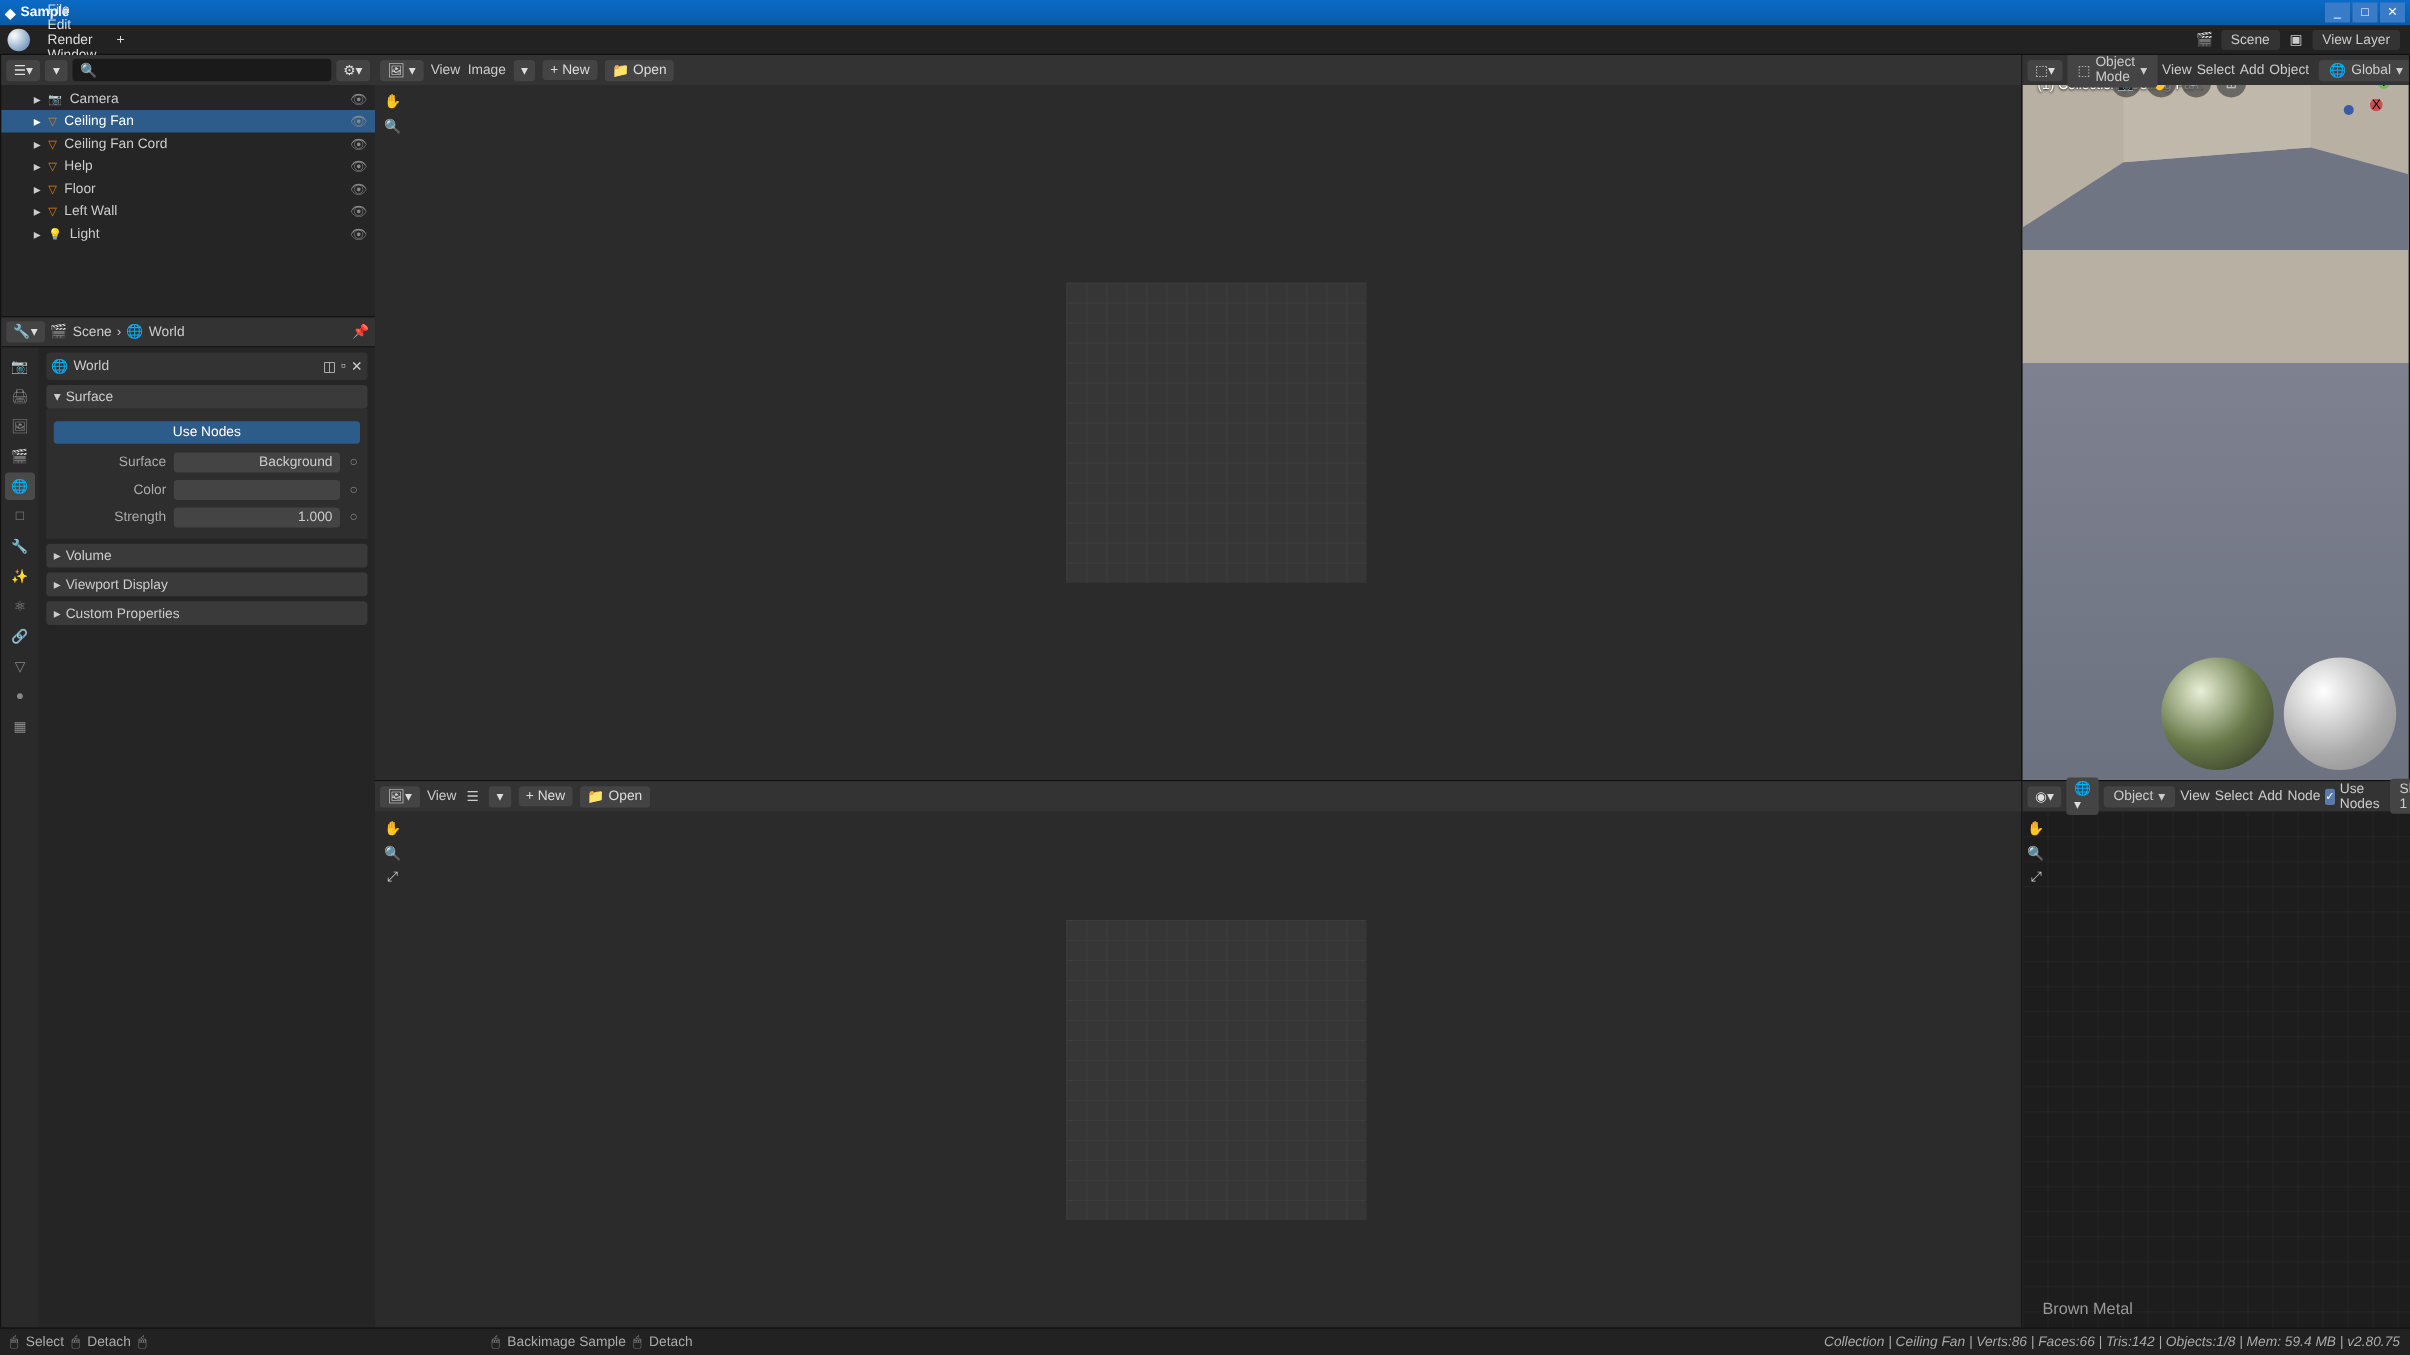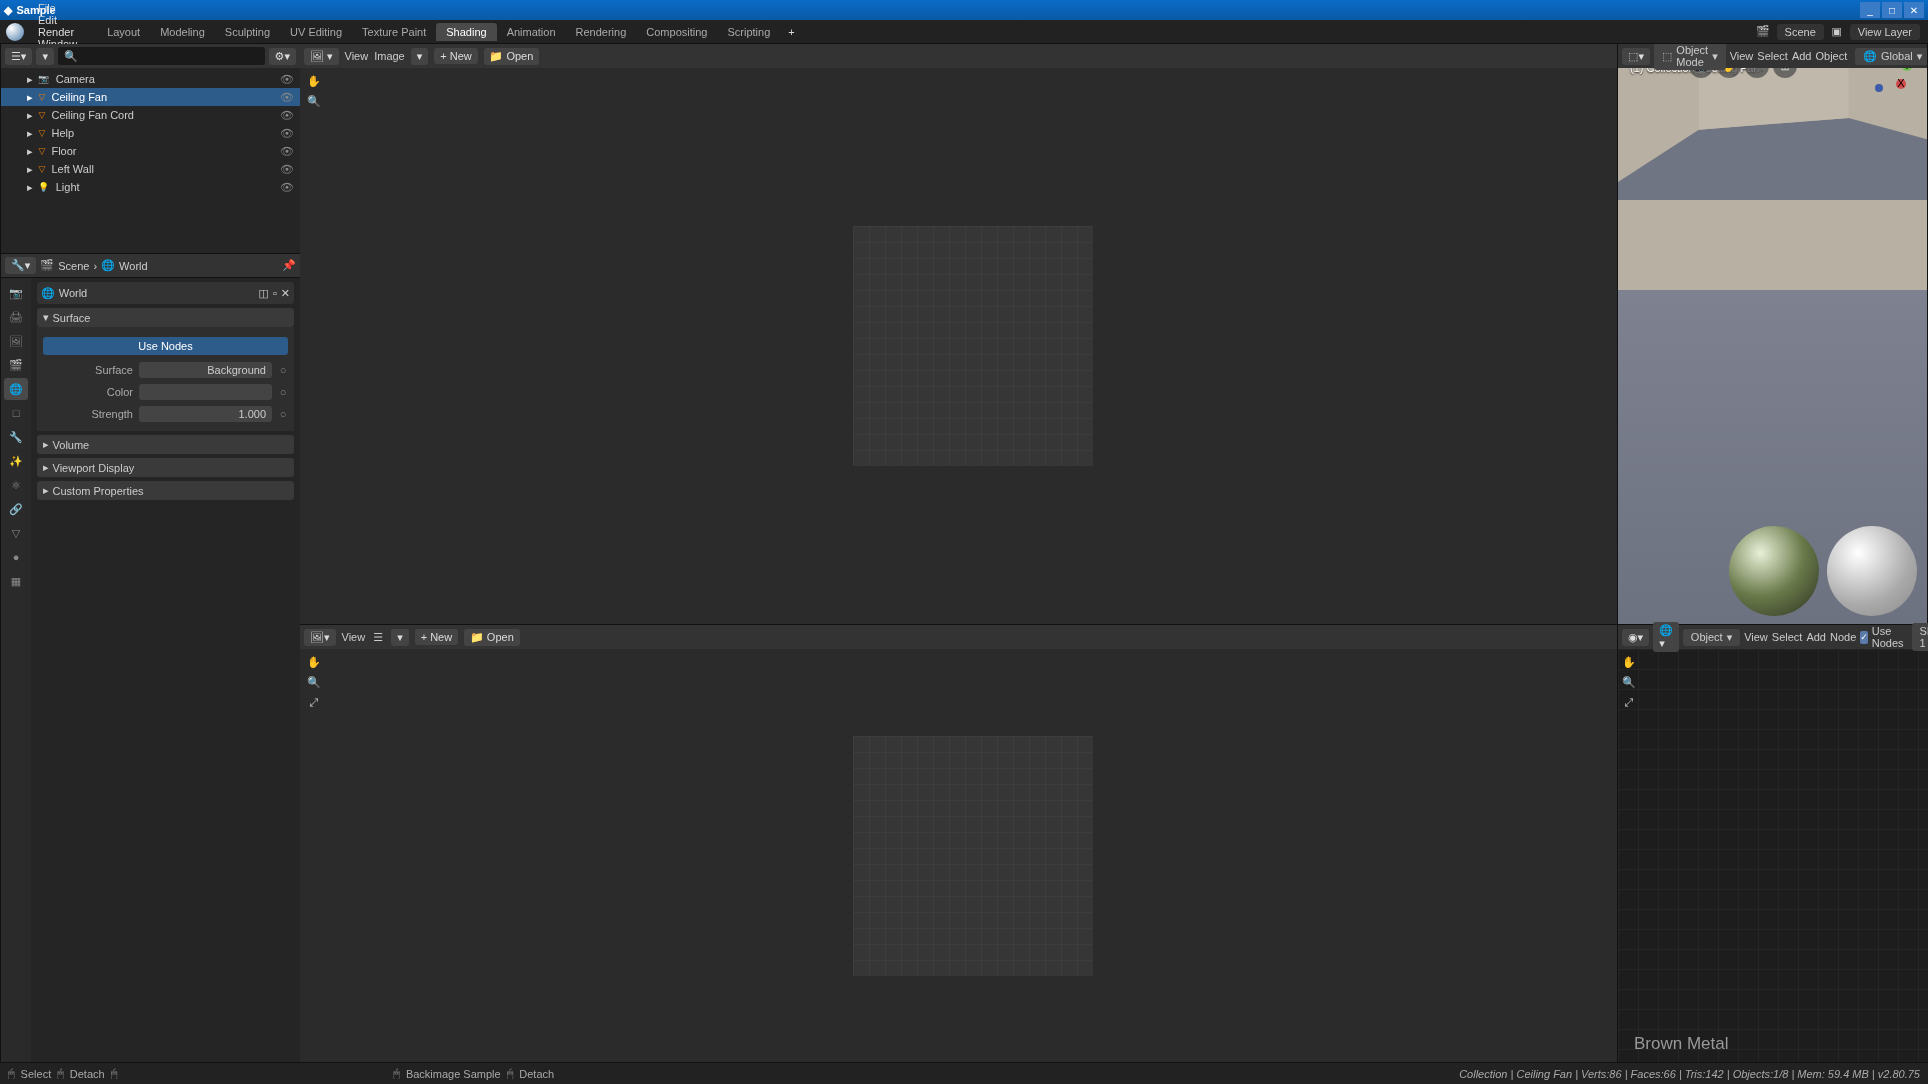--- a/index.html
+++ b/index.html
@@ -76,21 +76,21 @@
 .prop-row .lab { flex: 0 0 90px; text-align: right; color: #aaa; }
 .prop-row .val { flex: 1; background: #444; padding: 2px 6px; border-radius: 3px; text-align: right; }
 .prop-row .colorswatch { flex: 1; height: 16px; background: #444; border-radius: 3px; }
 .prop-row .dot { width: 10px; text-align: center; color: #888; }
 
 
 .image-editor2 { background: #2b2b2b; border-right: 1px solid #111; border-top: 1px solid #111; display: flex; flex-direction: column; }
 .node-editor { background: #1d1d1d; border-top: 1px solid #111; position: relative; display: flex; flex-direction: column; }
 .ne-header { height: 24px; background: #333; display: flex; align-items: center; gap: 4px; padding: 0 4px; z-index: 10; }
 .ne-body { flex: 1; position: relative; background: #1d1d1d; background-image: linear-gradient(#252525 1px, transparent 1px), linear-gradient(90deg, #252525 1px, transparent 1px); background-size: 20px 20px; }
-.ne-matname { position: absolute; bottom: 8px; left: 16px; color: #999; font-size: 17px; }
+.ne-matname { position: absolute; bottom: 8px; left: 16px; color: #999; font-size: 13px; }
 .ne-toolcol { position: absolute; left: 4px; top: 6px; display: flex; flex-direction: column; gap: 6px; }
 
 
 .statusbar { position: absolute; bottom: 0; left: 0; right: 0; height: 22px; background: #222; border-top: 1px solid #111; display: flex; align-items: center; padding: 0 8px; gap: 16px; color: #aaa; }
 .statusbar .seg { display: flex; align-items: center; gap: 6px; }
 .statusbar .right { margin-left: auto; font-style: italic; }
 
 .icon { width: 14px; height: 14px; display: inline-flex; align-items: center; justify-content: center; color: #ccc; }
 .chk { width: 13px; height: 13px; background: #5a7aaa; border-radius: 2px; display: inline-flex; align-items: center; justify-content: center; color: #fff; font-size: 9px; }
 .spacer { flex: 1; }
@@ -113,32 +113,20 @@
 </div>
 
 <div class="topmenu">
   <div class="logo"></div>
   <div id="top-menus">
       <span class="menu-item">File</span>
       <span class="menu-item">Edit</span>
       <span class="menu-item">Render</span>
       <span class="menu-item">Window</span>
       <span class="menu-item">Help</span>
-    </div>
-  <div class="tabs" id="workspace-tabs">
-      <div class="tab">Layout</div>
-      <div class="tab">Modeling</div>
-      <div class="tab">Sculpting</div>
-      <div class="tab">UV Editing</div>
-      <div class="tab">Texture Paint</div>
-      <div class="tab active">Shading</div>
-      <div class="tab">Animation</div>
-      <div class="tab">Rendering</div>
-      <div class="tab">Compositing</div>
-      <div class="tab">Scripting</div>
     </div>
   <div class="menu-item">+</div>
   <div class="right">
     <span class="icon">🎬</span>
     <div class="field">
         <span>Scene</span>
       </div>
     <span class="icon">▣</span>
     <div class="field">
         <span>View Layer</span>

